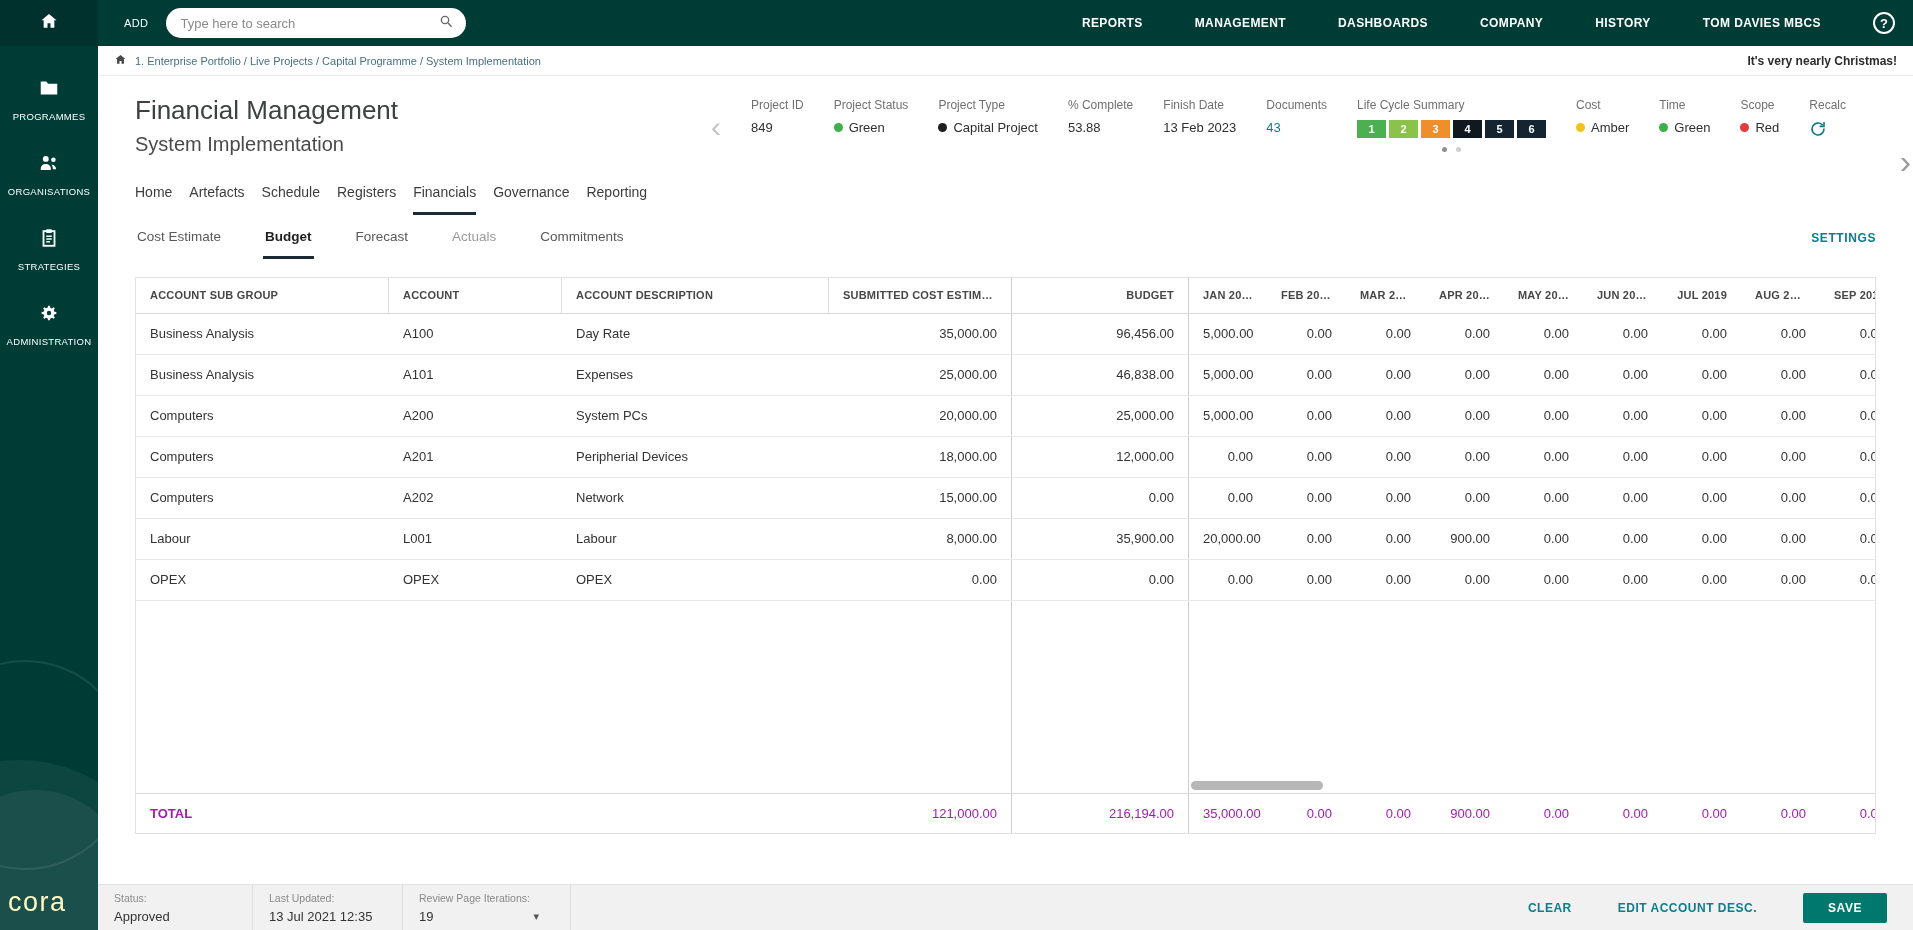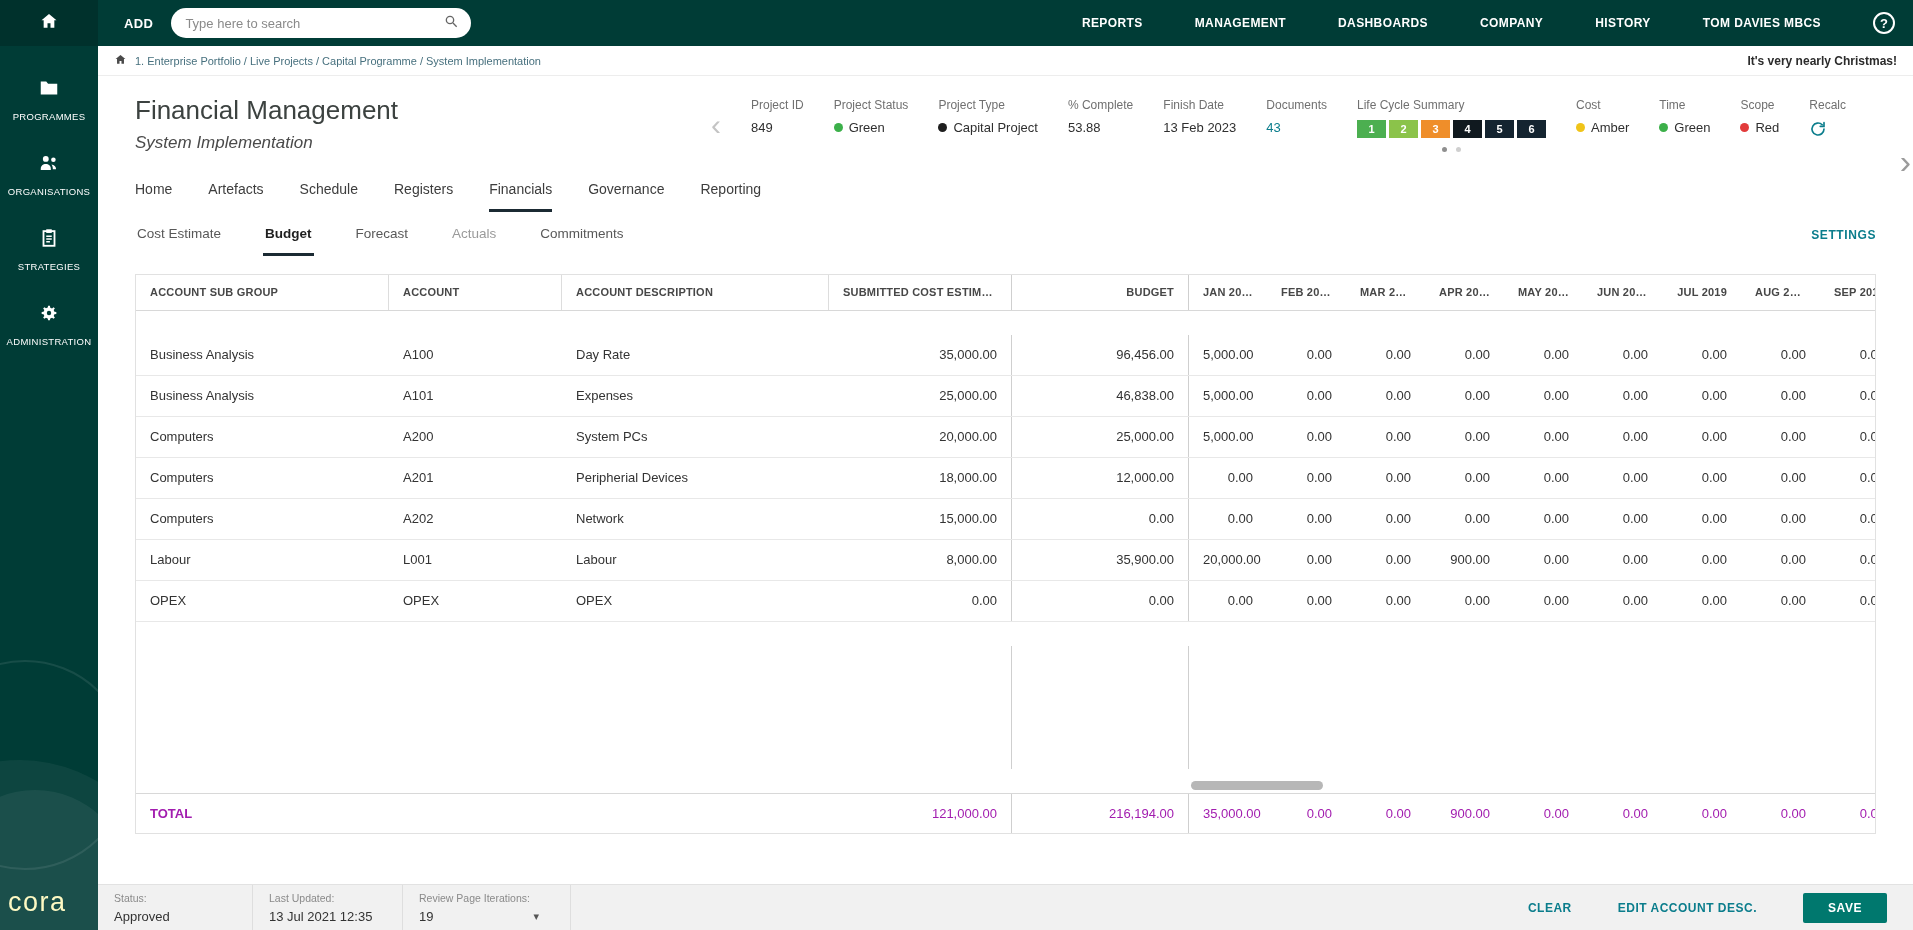--- a/index.html
+++ b/index.html
@@ -5,21 +5,21 @@
   * { box-sizing: border-box; }
   html, body { margin:0; padding:0; width:1913px; height:930px; overflow:hidden;
     font-family:"Liberation Sans", sans-serif; background:#fff; }
   :root{
     --brand:#003c36; --brand-dark:#00312c; --accent:#0b7d8c; --save:#00786e;
   }
   
   .topbar{position:absolute;top:0;left:0;width:100%;height:46px;background:var(--brand);display:flex;align-items:center;z-index:20;}
   .menu-sq{width:98px;height:46px;background:var(--brand-dark);display:flex;align-items:center;justify-content:center;cursor:pointer;flex:0 0 auto;}
   .menu-sq svg{width:20px;height:20px;}
-  .add-btn{color:#fff;font-weight:bold;font-size:13px;letter-spacing:.4px;margin-left:26px;cursor:pointer;}
+  .add-btn{color:#fff;font-weight:normal;font-size:11px;letter-spacing:.4px;margin-left:26px;cursor:pointer;}
   .search{margin-left:18px;width:300px;height:30px;background:#fff;border-radius:15px;display:flex;align-items:center;padding:0 12px;}
   .search input{border:none;outline:none;flex:1;font-size:13px;font-family:inherit;color:#333;background:transparent;}
   .search input::placeholder{color:#8a8a8a;}
   .search svg{width:16px;height:16px;flex:0 0 auto;}
   .topnav{margin-left:auto;display:flex;align-items:center;gap:52px;padding-right:18px;}
   .nav-item{color:#fff;font-size:12px;font-weight:bold;letter-spacing:.4px;cursor:pointer;white-space:nowrap;}
   .help{width:22px;height:22px;border:2px solid #fff;border-radius:50%;color:#fff;display:flex;align-items:center;justify-content:center;font-size:13px;font-weight:bold;cursor:pointer;flex:0 0 auto;}
   
   .sidebar{position:absolute;top:46px;left:0;width:98px;bottom:0;background:var(--brand);color:#fff;overflow:hidden;z-index:10;}
   .side-items{padding-top:16px;position:relative;z-index:2;}
@@ -32,45 +32,45 @@
   .circ3{bottom:60px;left:-80px;width:210px;height:210px;border:2px solid rgba(255,255,255,.09);}
   .cora{position:absolute;left:8px;bottom:12px;font-size:27px;letter-spacing:1.5px;color:#fef9c3;font-weight:500;z-index:3;}
   
   .main{position:absolute;left:98px;top:46px;right:0;bottom:0;display:flex;flex-direction:column;background:#fff;}
   .crumbbar{flex:0 0 30px;display:flex;align-items:center;padding:0 16px;border-bottom:1px solid #ededed;}
   .crumbbar svg{width:13px;height:13px;}
   .crumb{font-size:11px;color:#47707e;margin-left:8px;cursor:pointer;}
   .banner{margin-left:auto;font-size:12px;font-weight:bold;color:#2b2b2b;}
   .headrow{display:flex;padding:20px 37px 28px 37px;flex:0 0 auto;position:relative;}
   .page-title{font-size:26px;font-weight:500;color:#3c4240;margin:0;line-height:1.15;}
-  .subtitle{font-size:17px;color:#4a4a4a;margin-top:7px;font-style:italic;}
+  .subtitle{font-size:20px;color:#4a4a4a;margin-top:7px;}
   .fields{margin-left:auto;display:flex;gap:30px;align-items:flex-start;padding-top:2px;padding-right:30px;}
   .chev{font-size:30px;color:#c4c4c4;line-height:1;align-self:center;cursor:pointer;user-select:none;}
   .chev-right{position:absolute;right:2px;top:98px;font-size:34px;color:#9b9b9b;cursor:pointer;z-index:5;line-height:1;}
   .flabel{font-size:12px;color:#707070;margin-bottom:8px;white-space:nowrap;}
   .fvalue{font-size:13px;color:#2f2f2f;display:flex;align-items:center;gap:6px;white-space:nowrap;}
   .dot{width:9px;height:9px;border-radius:50%;display:inline-block;flex:0 0 auto;}
   .link{color:var(--accent);cursor:pointer;}
   .lc-row{display:flex;gap:3px;}
   .lc-box{width:29px;height:18px;color:#fff;font-size:11px;font-weight:bold;display:flex;align-items:center;justify-content:center;cursor:pointer;}
   .lc-dots{display:flex;gap:9px;justify-content:center;margin-top:9px;}
   .lc-dot{width:5px;height:5px;border-radius:50%;background:#8f8f8f;cursor:pointer;}
   .lc-dot.dim{background:#cfcfcf;}
   .recalc-icon svg{width:18px;height:18px;cursor:pointer;}
   
-  .tabs{display:flex;gap:36px;padding:0 37px;flex:0 0 auto;align-items:flex-end;}
+  .tabs{display:flex;gap:17px;padding:0 37px;flex:0 0 auto;align-items:flex-end;}
   .tab{font-size:14px;color:#3d3d3d;padding-bottom:12px;cursor:pointer;border-bottom:3px solid transparent;}
   .tab.active{border-bottom-color:#1b2a33;}
   .subtabs{display:flex;gap:40px;padding:0 37px;align-items:flex-end;flex:0 0 auto;}
   .subtab{font-size:13.5px;color:#585858;padding:14px 2px 12px;cursor:pointer;border-bottom:3px solid transparent;}
   .subtab.active{color:#1f1f1f;font-weight:bold;border-bottom-color:#1b2a33;}
   .subtab.dim{color:#9a9a9a;}
   .settings{margin-left:auto;color:var(--accent);font-size:12px;letter-spacing:.6px;padding-bottom:14px;cursor:pointer;font-weight:bold;}
   
-  .tablewrap{margin:18px 37px 0;border:1px solid #e1e1e1;flex:1 1 auto;min-height:0;display:flex;flex-direction:column;overflow:hidden;position:relative;background:#fff;gap:24px;}
+  .tablewrap{margin:18px 37px 0;border:1px solid #e1e1e1;flex:1 1 auto;min-height:0;display:flex;flex-direction:column;overflow:hidden;position:relative;background:#fff;}
   .grow{display:grid;grid-template-columns:253px 173px 267px 182px 177px repeat(9,79px);}
   .cell{padding:0 14px;white-space:nowrap;overflow:hidden;}
   .thead{flex:0 0 36px;border-bottom:1px solid #d8d8d8;}
   .thead .cell{line-height:35px;font-size:11px;font-weight:bold;color:#474747;letter-spacing:.2px;text-overflow:ellipsis;cursor:pointer;}
   .tbody{flex:0 0 auto;}
   .trow{border-bottom:1px solid #e8e8e8;}
   .trow .cell{line-height:40px;font-size:13px;color:#333;cursor:cell;}
   .num{text-align:right;}
   .split{border-left:1px solid #cfcfcf;}
   .hdiv{border-right:1px solid #ddd;}

